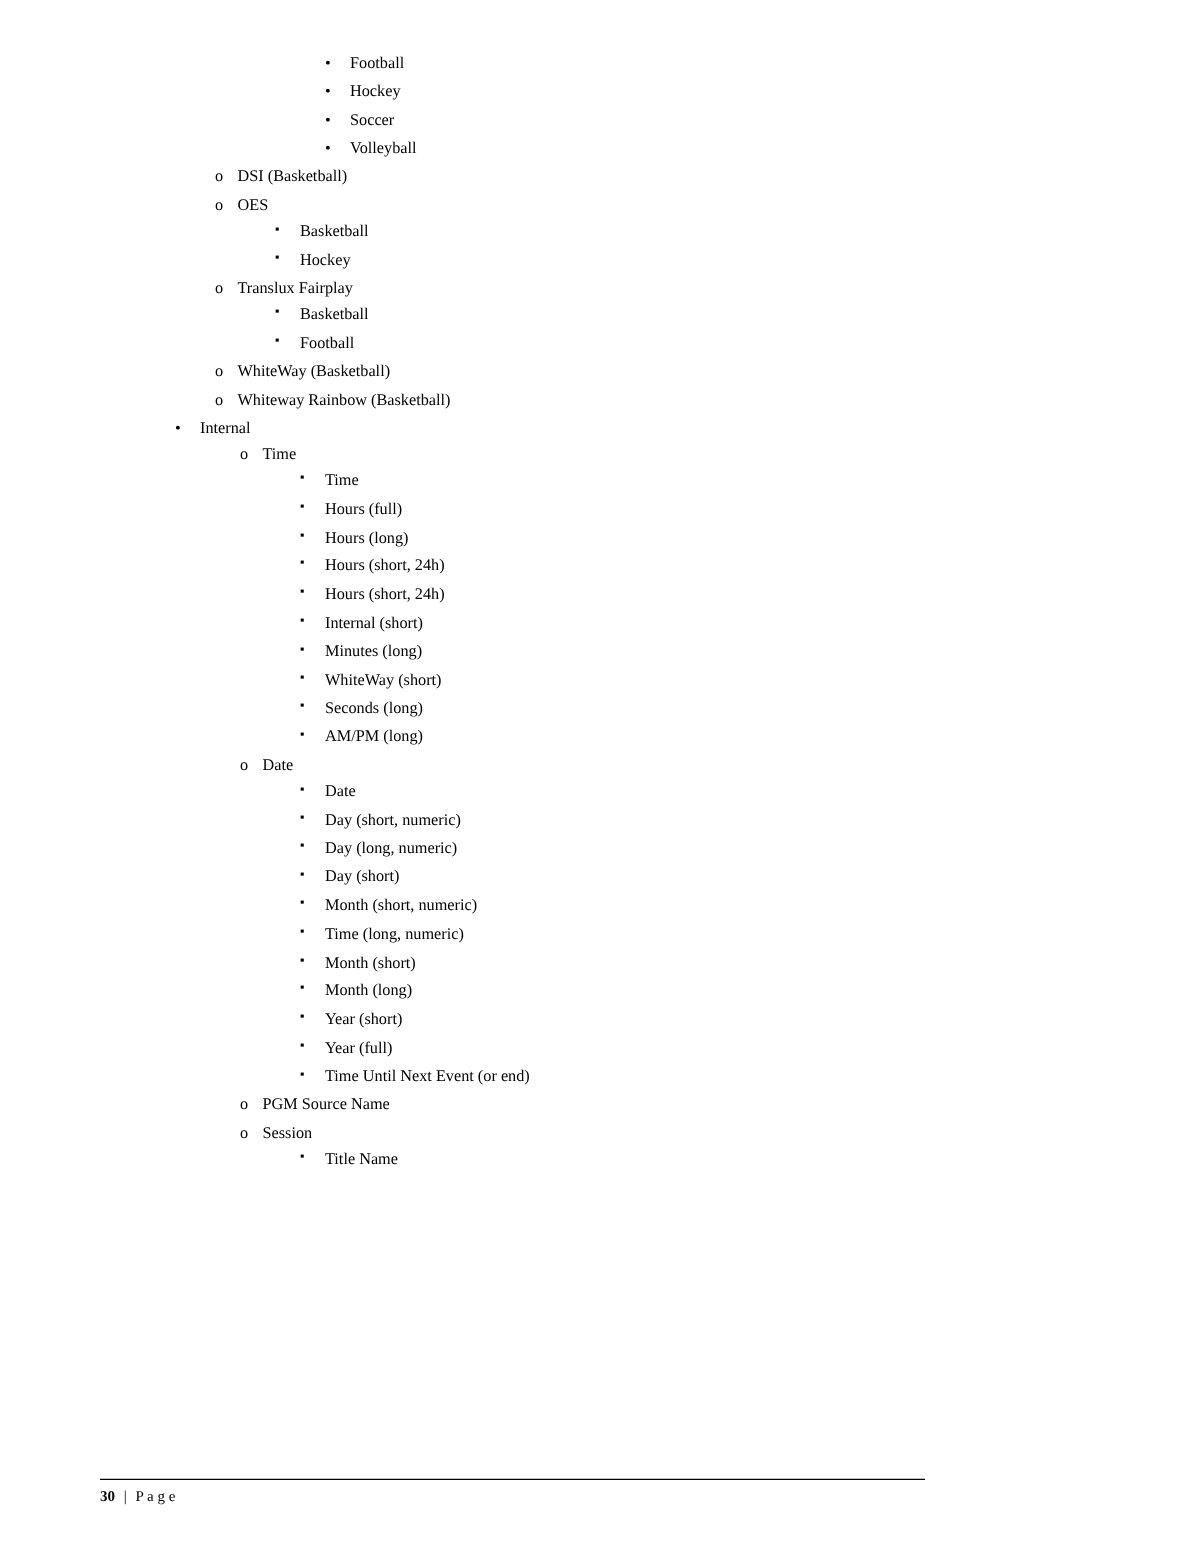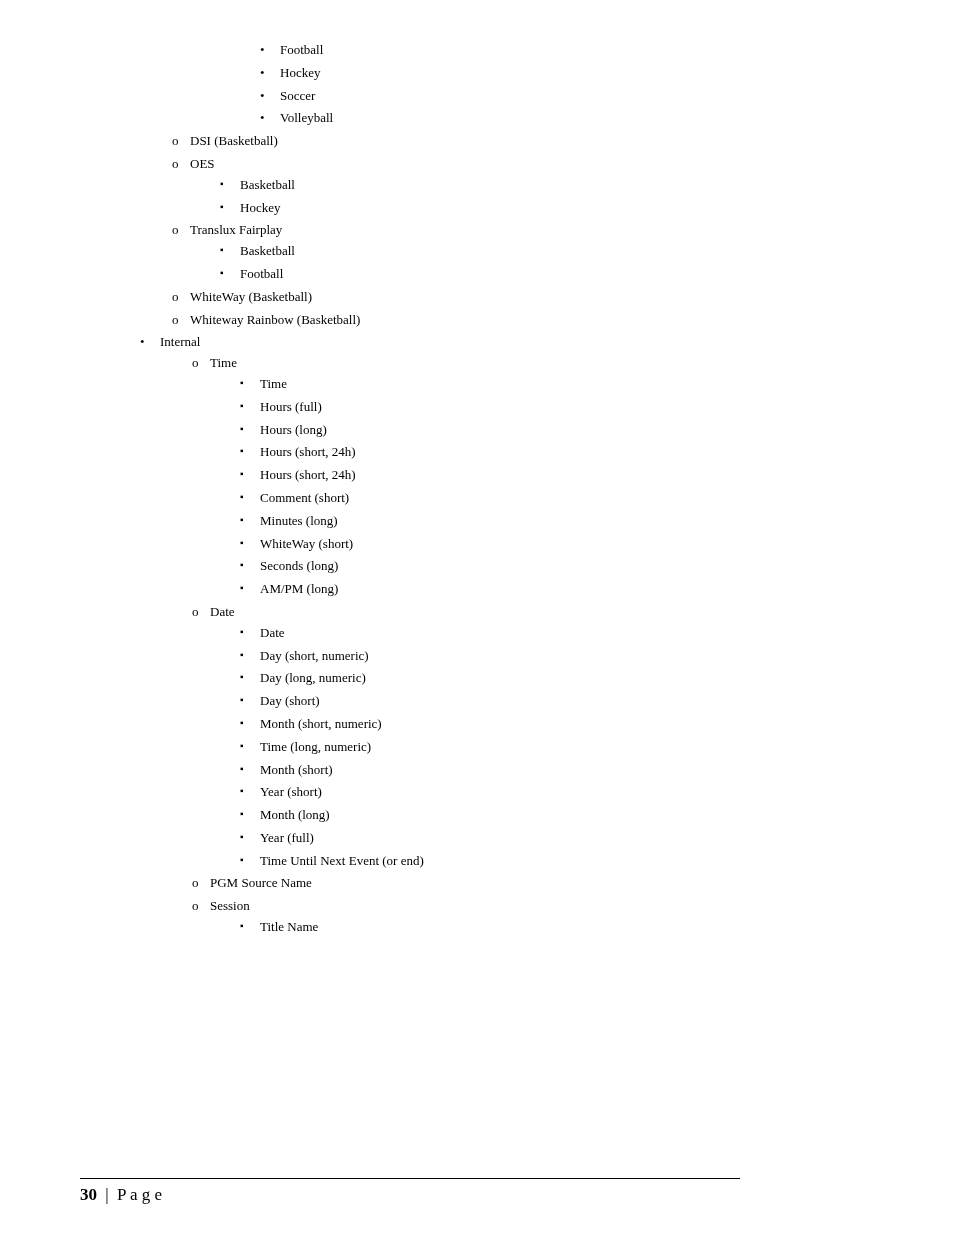--- a/index.html
+++ b/index.html
@@ -118,21 +118,21 @@
       bottom: 30px;
       left: 80px;
       right: 80px;
       border-top: 1px solid #000;
       padding-top: 6px;
       display: flex;
       align-items: center;
     }
 
     .page-number {
-      font-size: 17px;
+      font-size: 12px;
       font-family: 'Times New Roman', Times, serif;
     }
 
     .page-number-bold {
       font-weight: bold;
     }
 
     .page-separator {
       margin: 0 4px;
     }
@@ -188,40 +188,40 @@
         <ol class="level2">
 
           <li>
             <span>Time</span>
             <ul class="level3">
               <li><span>Time</span></li>
               <li><span>Hours (full)</span></li>
               <li><span>Hours (long)</span></li>
               <li><span>Hours (short, 24h)</span></li>
               <li><span>Hours (short, 24h)</span></li>
-              <li><span>Comment (short)</span></li>
+              <li><span>Internal (short)</span></li>
               <li><span>Minutes (long)</span></li>
               <li><span>WhiteWay (short)</span></li>
               <li><span>Seconds (long)</span></li>
               <li><span>AM/PM (long)</span></li>
             </ul>
           </li>
 
           <li>
             <span>Date</span>
             <ul class="level3">
               <li><span>Date</span></li>
               <li><span>Day (short, numeric)</span></li>
               <li><span>Day (long, numeric)</span></li>
               <li><span>Day (short)</span></li>
               <li><span>Month (short, numeric)</span></li>
               <li><span>Time (long, numeric)</span></li>
               <li><span>Month (short)</span></li>
+              <li><span>Month (long)</span></li>
               <li><span>Year (short)</span></li>
-              <li><span>Month (long)</span></li>
               <li><span>Year (full)</span></li>
               <li><span>Time Until Next Event (or end)</span></li>
             </ul>
           </li>
 
           <li>
             <span>PGM Source Name</span>
           </li>
 
 

